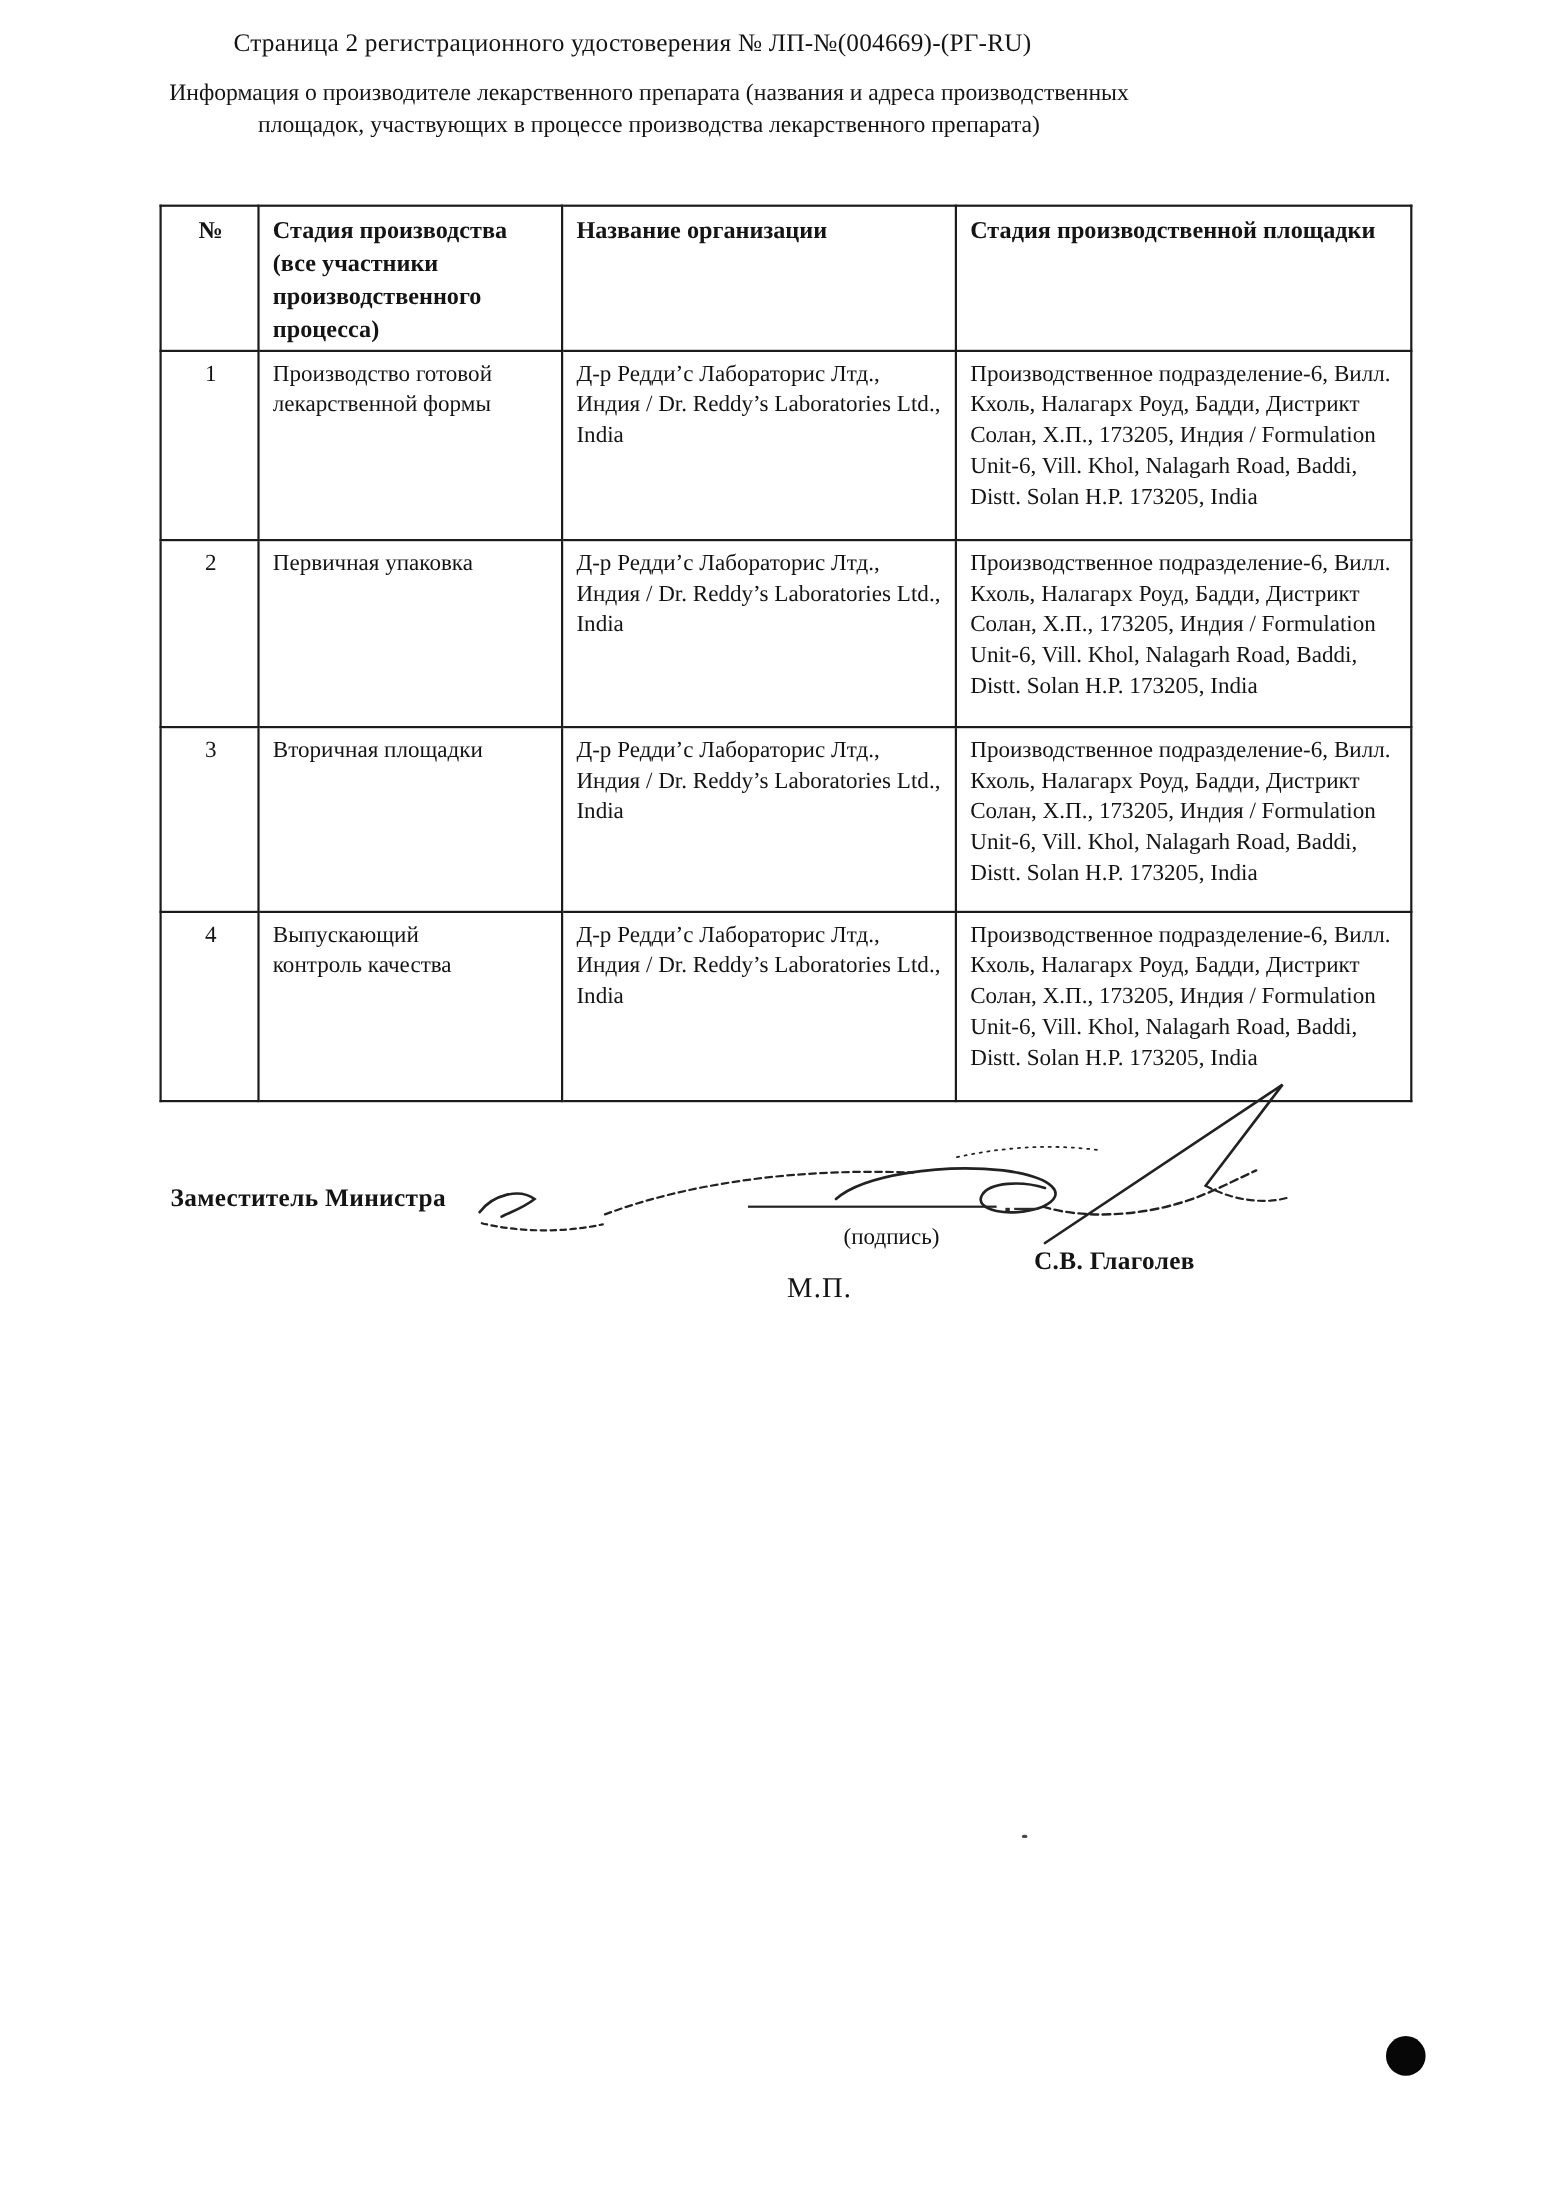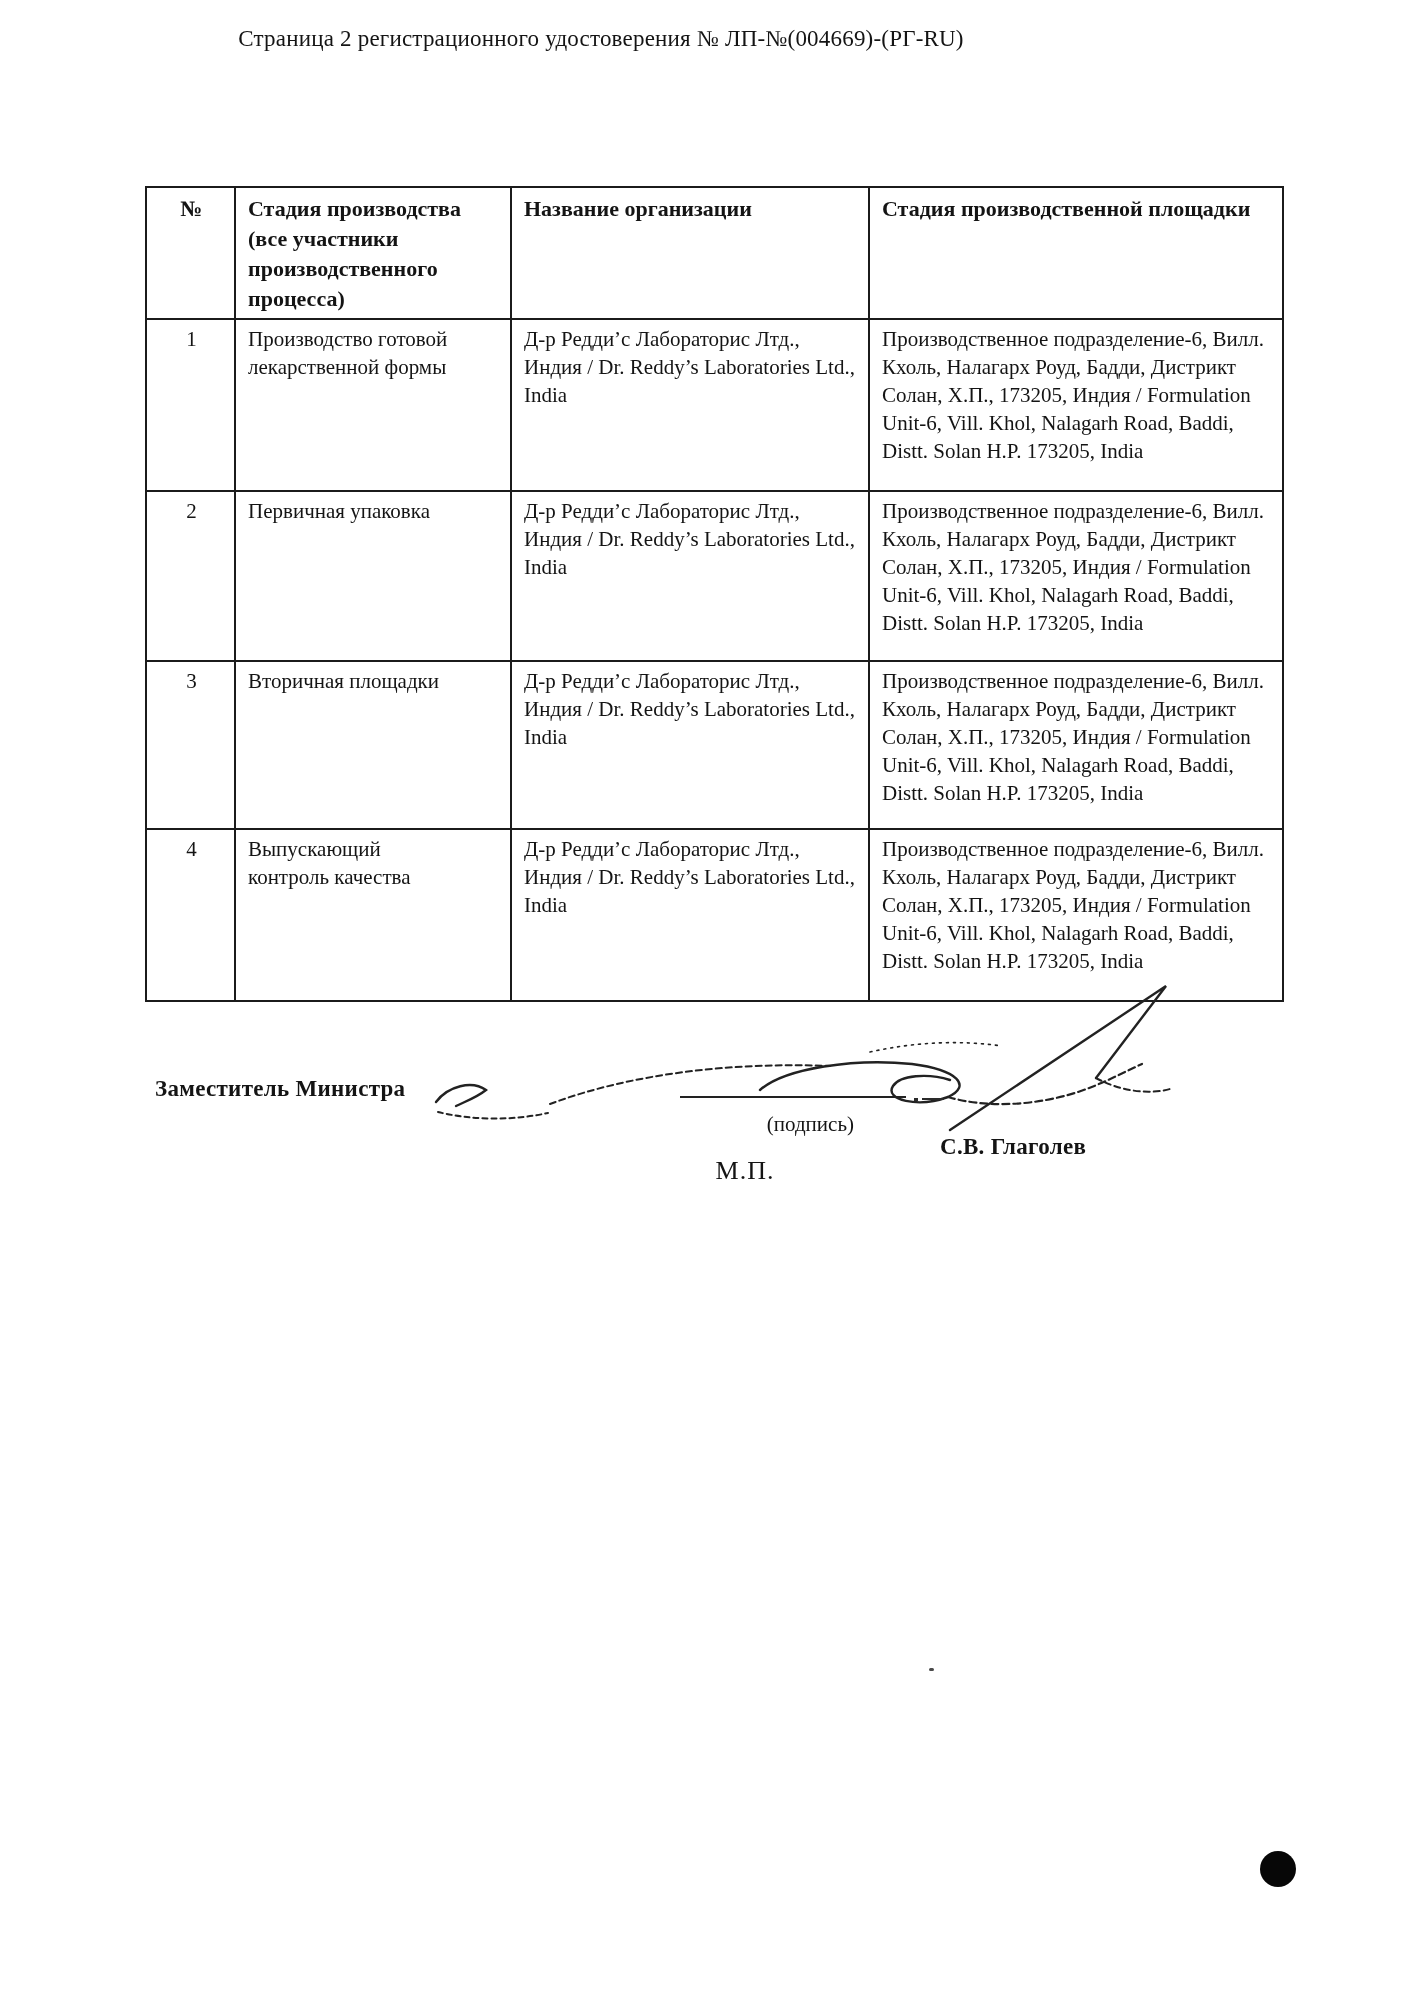--- a/index.html
+++ b/index.html
@@ -13,21 +13,20 @@
     color: #141414;
     overflow: hidden;
   }
   .doc-title {
     position: absolute;
     left: 0; top: 26px;
     width: 1150px;
     text-align: center;
     font-size: 23px;
     letter-spacing: 0.2px;
-    margin-left: 26px;
   }
   .doc-subtitle {
     position: absolute;
     left: 115px; top: 70px;
     width: 950px;
     text-align: center;
     font-size: 21.5px;
     line-height: 29px;
   }
   table.prod-table {
@@ -101,20 +100,21 @@
     background: #070707;
   }
 </style>
 </head>
 <body>
 
 <div class="page">
 
   <div class="doc-title">Страница 2 регистрационного удостоверения № ЛП-№(004669)-(РГ-RU)</div>
 
+  <div class="doc-subtitle">Информация о производителе лекарственного препарата (названия и адреса производственных площадок, участвующих в процессе производства лекарственного препарата)</div>
 
   <table class="prod-table">
     <thead>
       <tr>
         <th class="col-num head-num">№</th>
         <th class="col-stage">Стадия производства (все участники производственного процесса)</th>
         <th class="col-org">Название организации</th>
         <th class="col-addr">Стадия производственной площадки</th>
       </tr>
     </thead>

